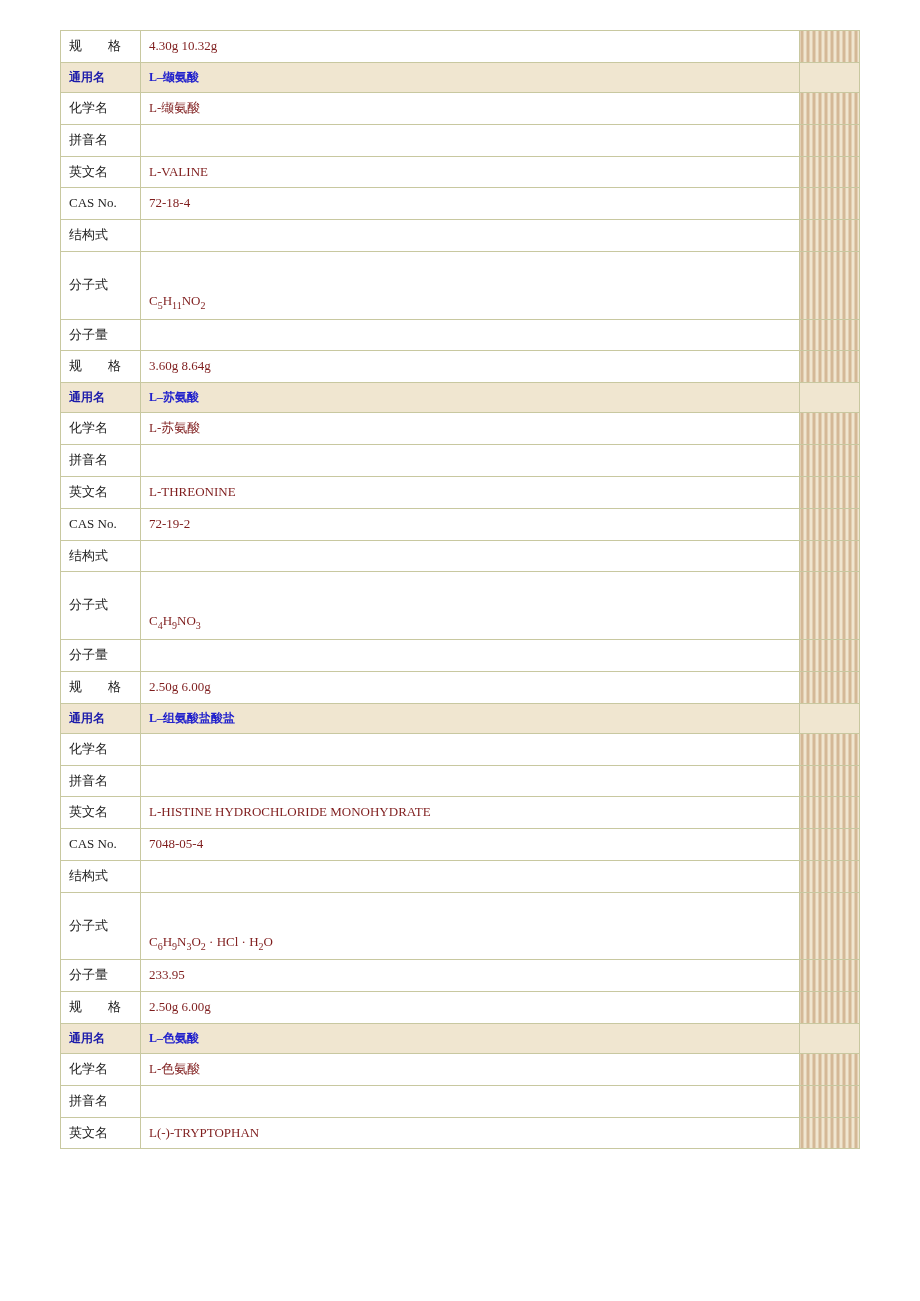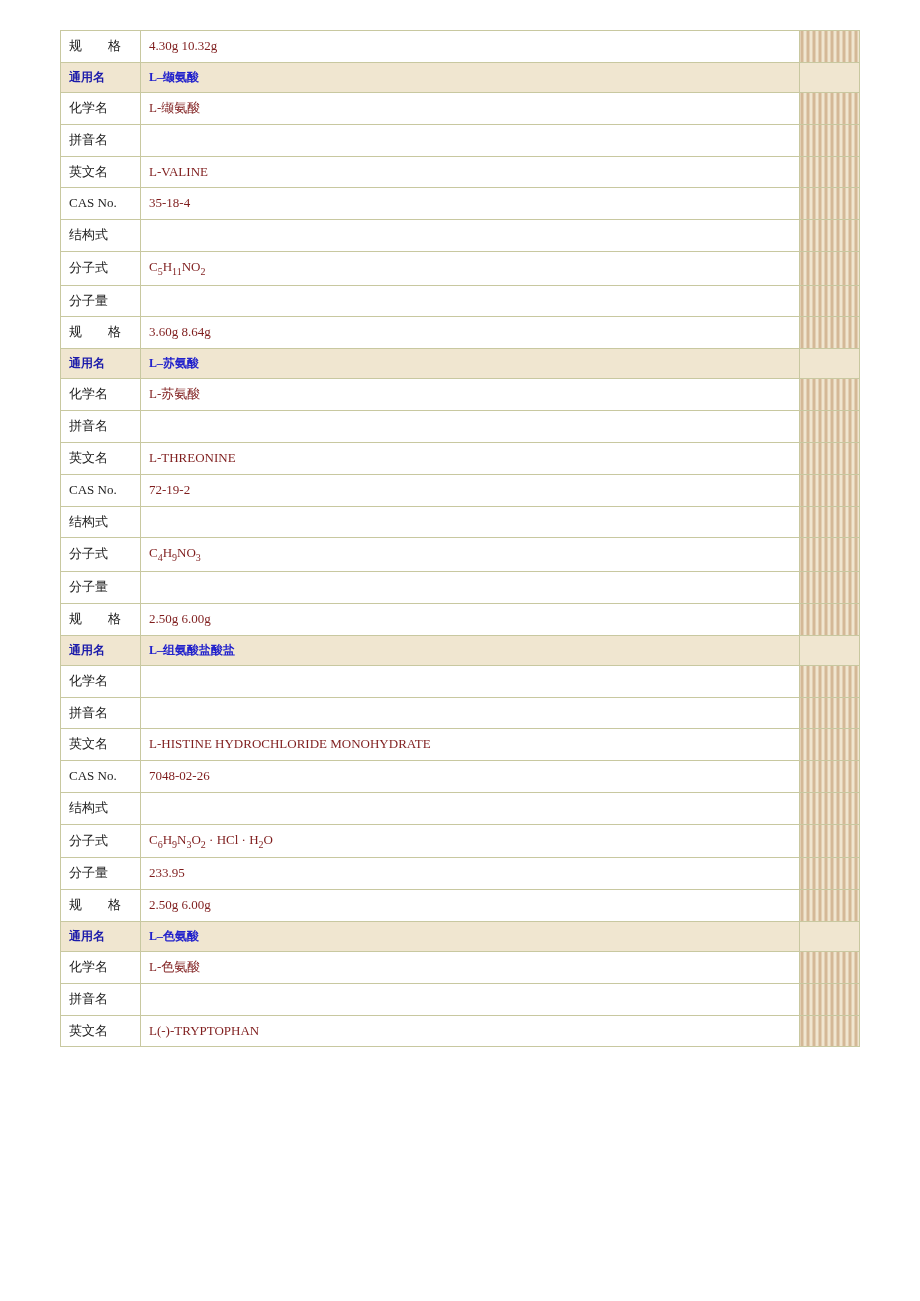--- a/index.html
+++ b/index.html
@@ -56,20 +56,21 @@
         #f0e6d0 3px, #f0e6d0 6px
       );
       border: 1px solid #c8c8a0;
     }
     .sub-text {
       font-size: 10px;
       vertical-align: sub;
     }
     .formula-container {
       display: inline-block;
+      margin-top: 34px;
     }
   </style>
 </head>
 <body>
 
 <div class="page">
   <table>
 
     <tbody>
         <tr>
@@ -93,21 +94,21 @@
       <td class="value-cell"></td>
       <td class="pattern-cell"></td>
     </tr>
     <tr>
       <td class="label-cell">英文名</td>
       <td class="value-cell">L-VALINE</td>
       <td class="pattern-cell"></td>
     </tr>
     <tr>
       <td class="label-cell">CAS No.</td>
-      <td class="value-cell">35-18-4</td>
+      <td class="value-cell">72-18-4</td>
       <td class="pattern-cell"></td>
     </tr>
     <tr>
       <td class="label-cell">结构式</td>
       <td class="value-cell"></td>
       <td class="pattern-cell"></td>
     </tr>
     <tr>
       <td class="label-cell">分子式</td>
       <td class="value-cell">
@@ -189,21 +190,21 @@
       <td class="value-cell"></td>
       <td class="pattern-cell"></td>
     </tr>
     <tr>
       <td class="label-cell">英文名</td>
       <td class="value-cell">L-HISTINE HYDROCHLORIDE MONOHYDRATE</td>
       <td class="pattern-cell"></td>
     </tr>
     <tr>
       <td class="label-cell">CAS No.</td>
-      <td class="value-cell">7048-02-26</td>
+      <td class="value-cell">7048-05-4</td>
       <td class="pattern-cell"></td>
     </tr>
     <tr>
       <td class="label-cell">结构式</td>
       <td class="value-cell"></td>
       <td class="pattern-cell"></td>
     </tr>
     <tr>
       <td class="label-cell">分子式</td>
       <td class="value-cell">

